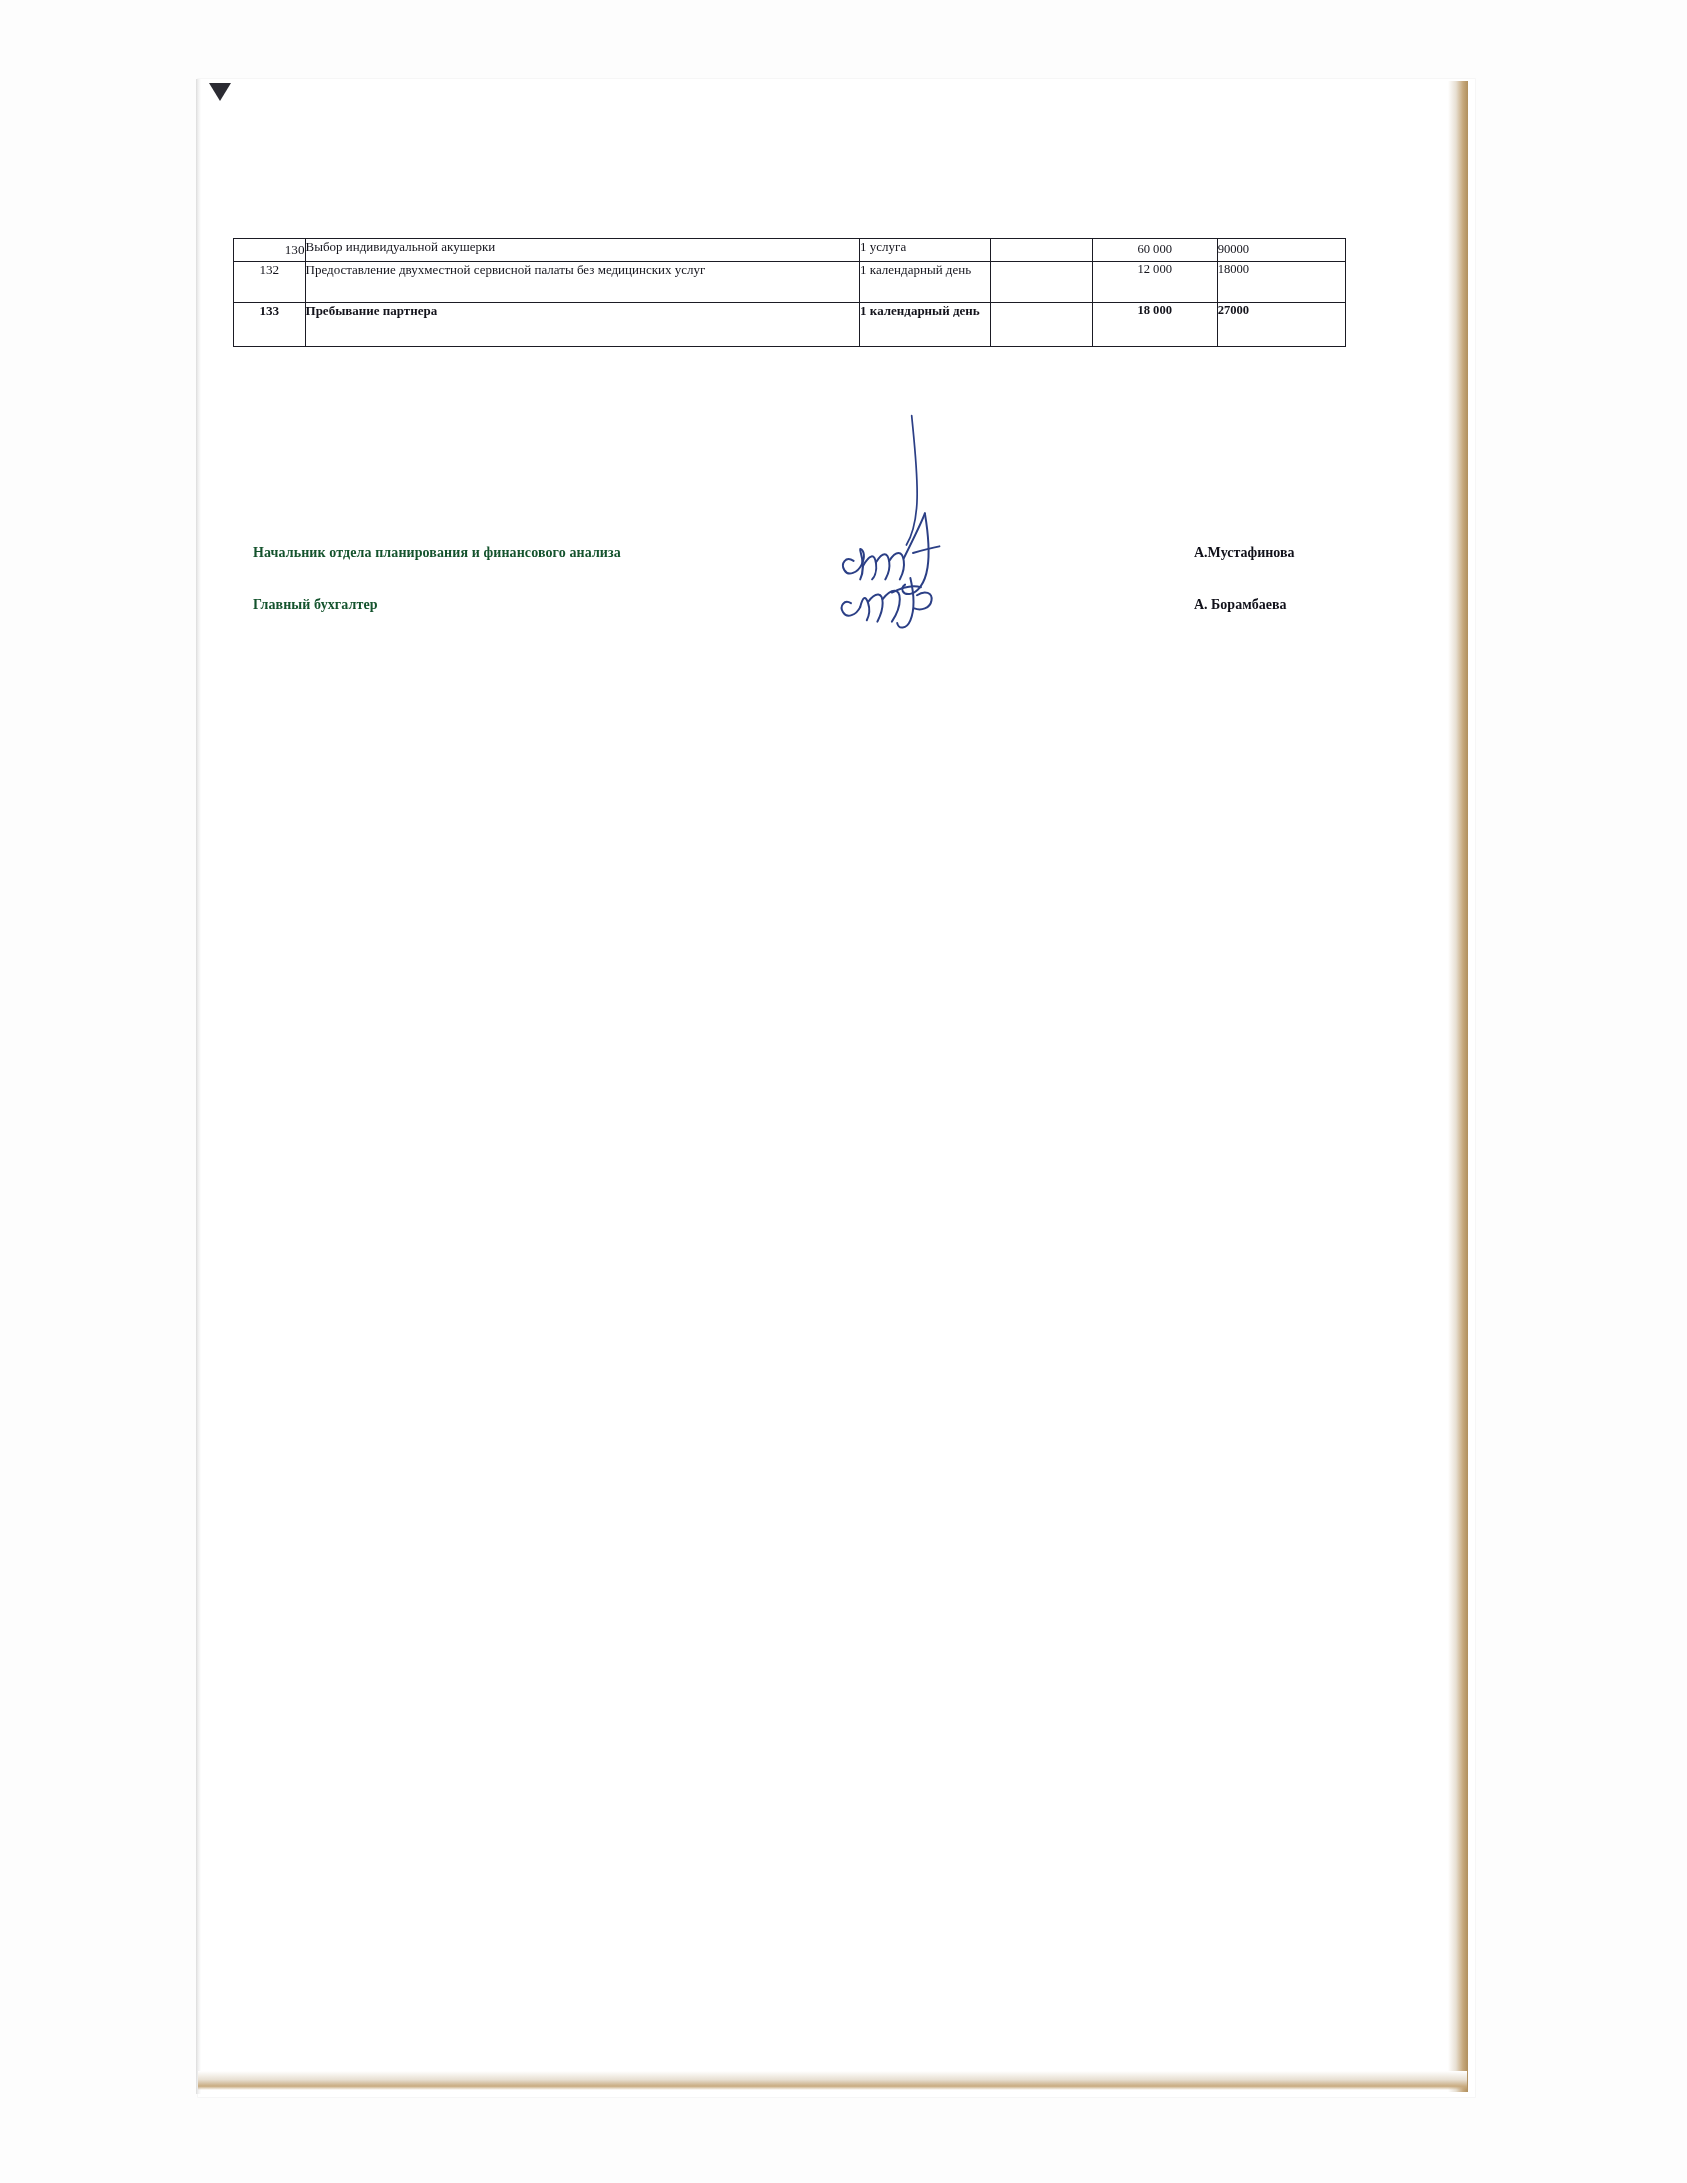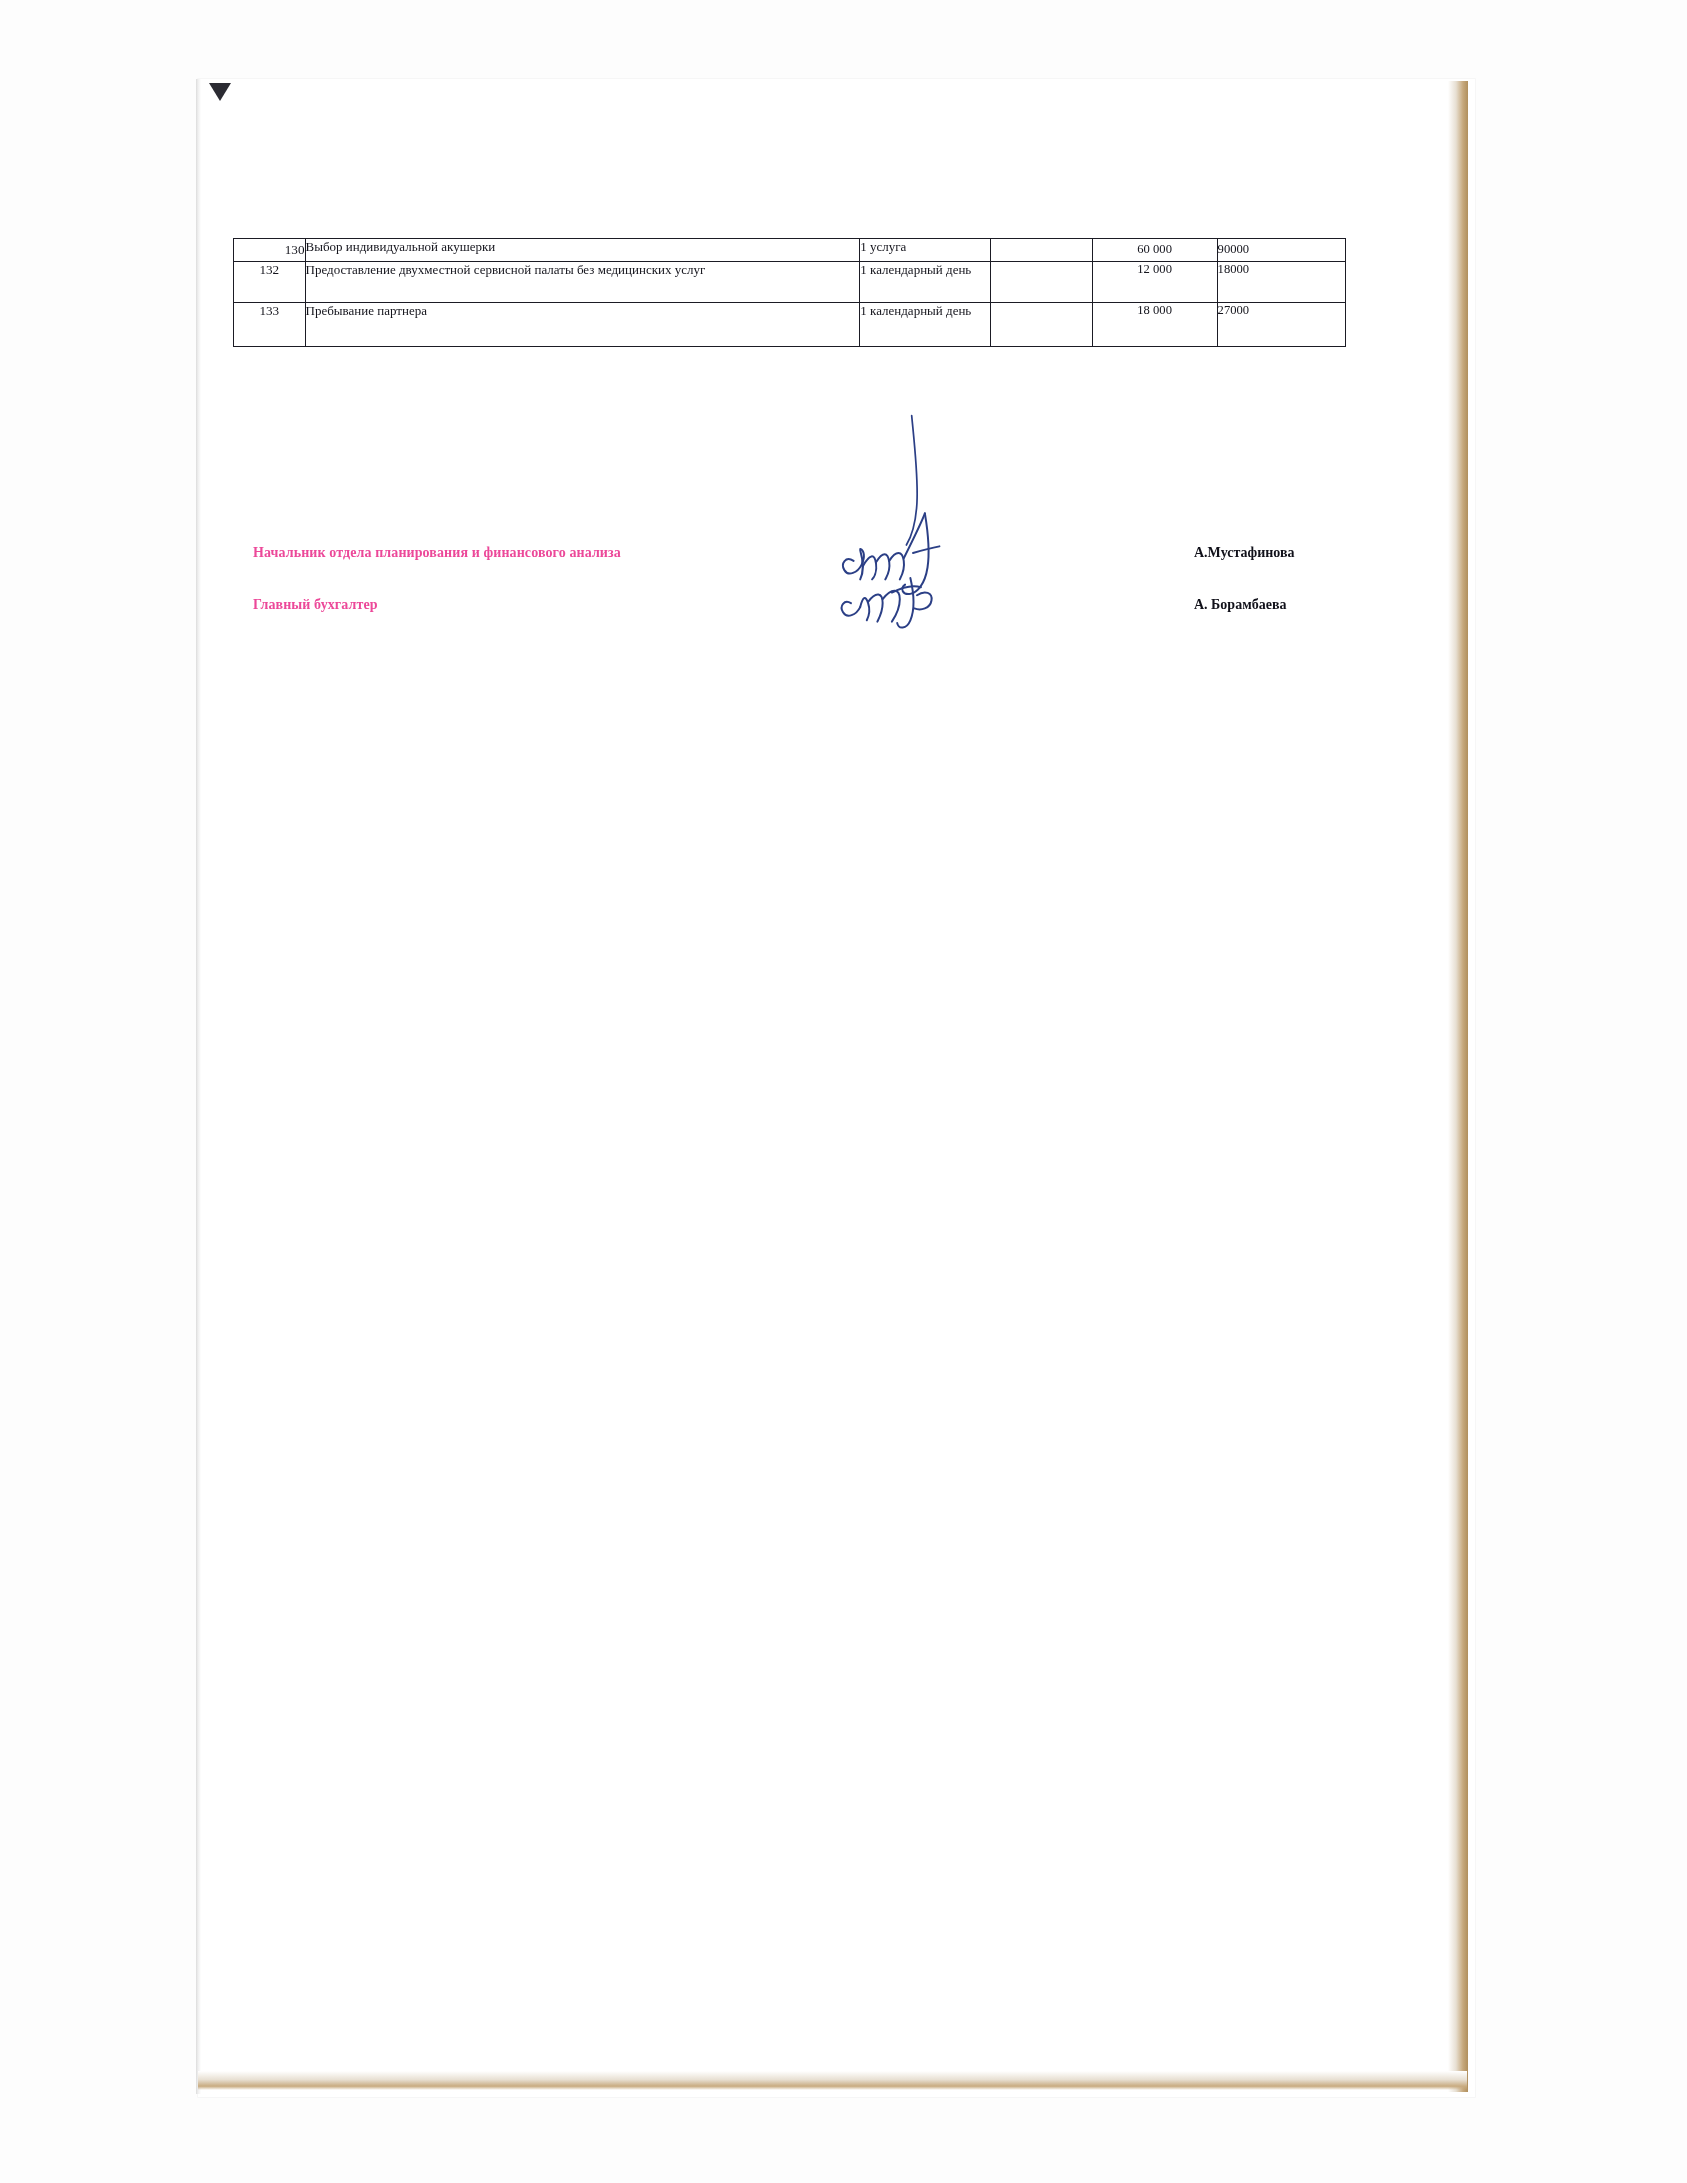--- a/index.html
+++ b/index.html
@@ -112,38 +112,38 @@
   .c-price2 {
     width: 132px;
     text-align: left;
     vertical-align: bottom;
     padding-bottom: 4px;
     font-size: 12.6px;
     margin-left: 39px;
   }
   .row-h1 { height: 22.5px; }
   .row-h2 { height: 41px; }
-  .row-h3 { height: 44px; }
+  .row-h3 { height: 44px; font-weight: bold; }
 
   .row-h1 .c-num { vertical-align: middle; padding-bottom: 0; text-align: right; }
   .row-h1 .c-price1, .row-h1 .c-price2 { vertical-align: middle; padding-bottom: 0; }
 
   
   .sig-block {
     position: absolute;
     left: 0;
     top: 0;
     width: 100%;
   }
   .sig-role {
     position: absolute;
     font-family: "Liberation Serif", serif;
     font-weight: bold;
     font-size: 14px;
-    color: #ec4899;
+    color: #14532d;
     letter-spacing: 0.1px;
   }
   .sig-name {
     position: absolute;
     font-family: "Liberation Serif", serif;
     font-weight: bold;
     font-size: 14px;
     color: #11111a;
   }
   .role-1 { left: 253px; top: 545px; }

